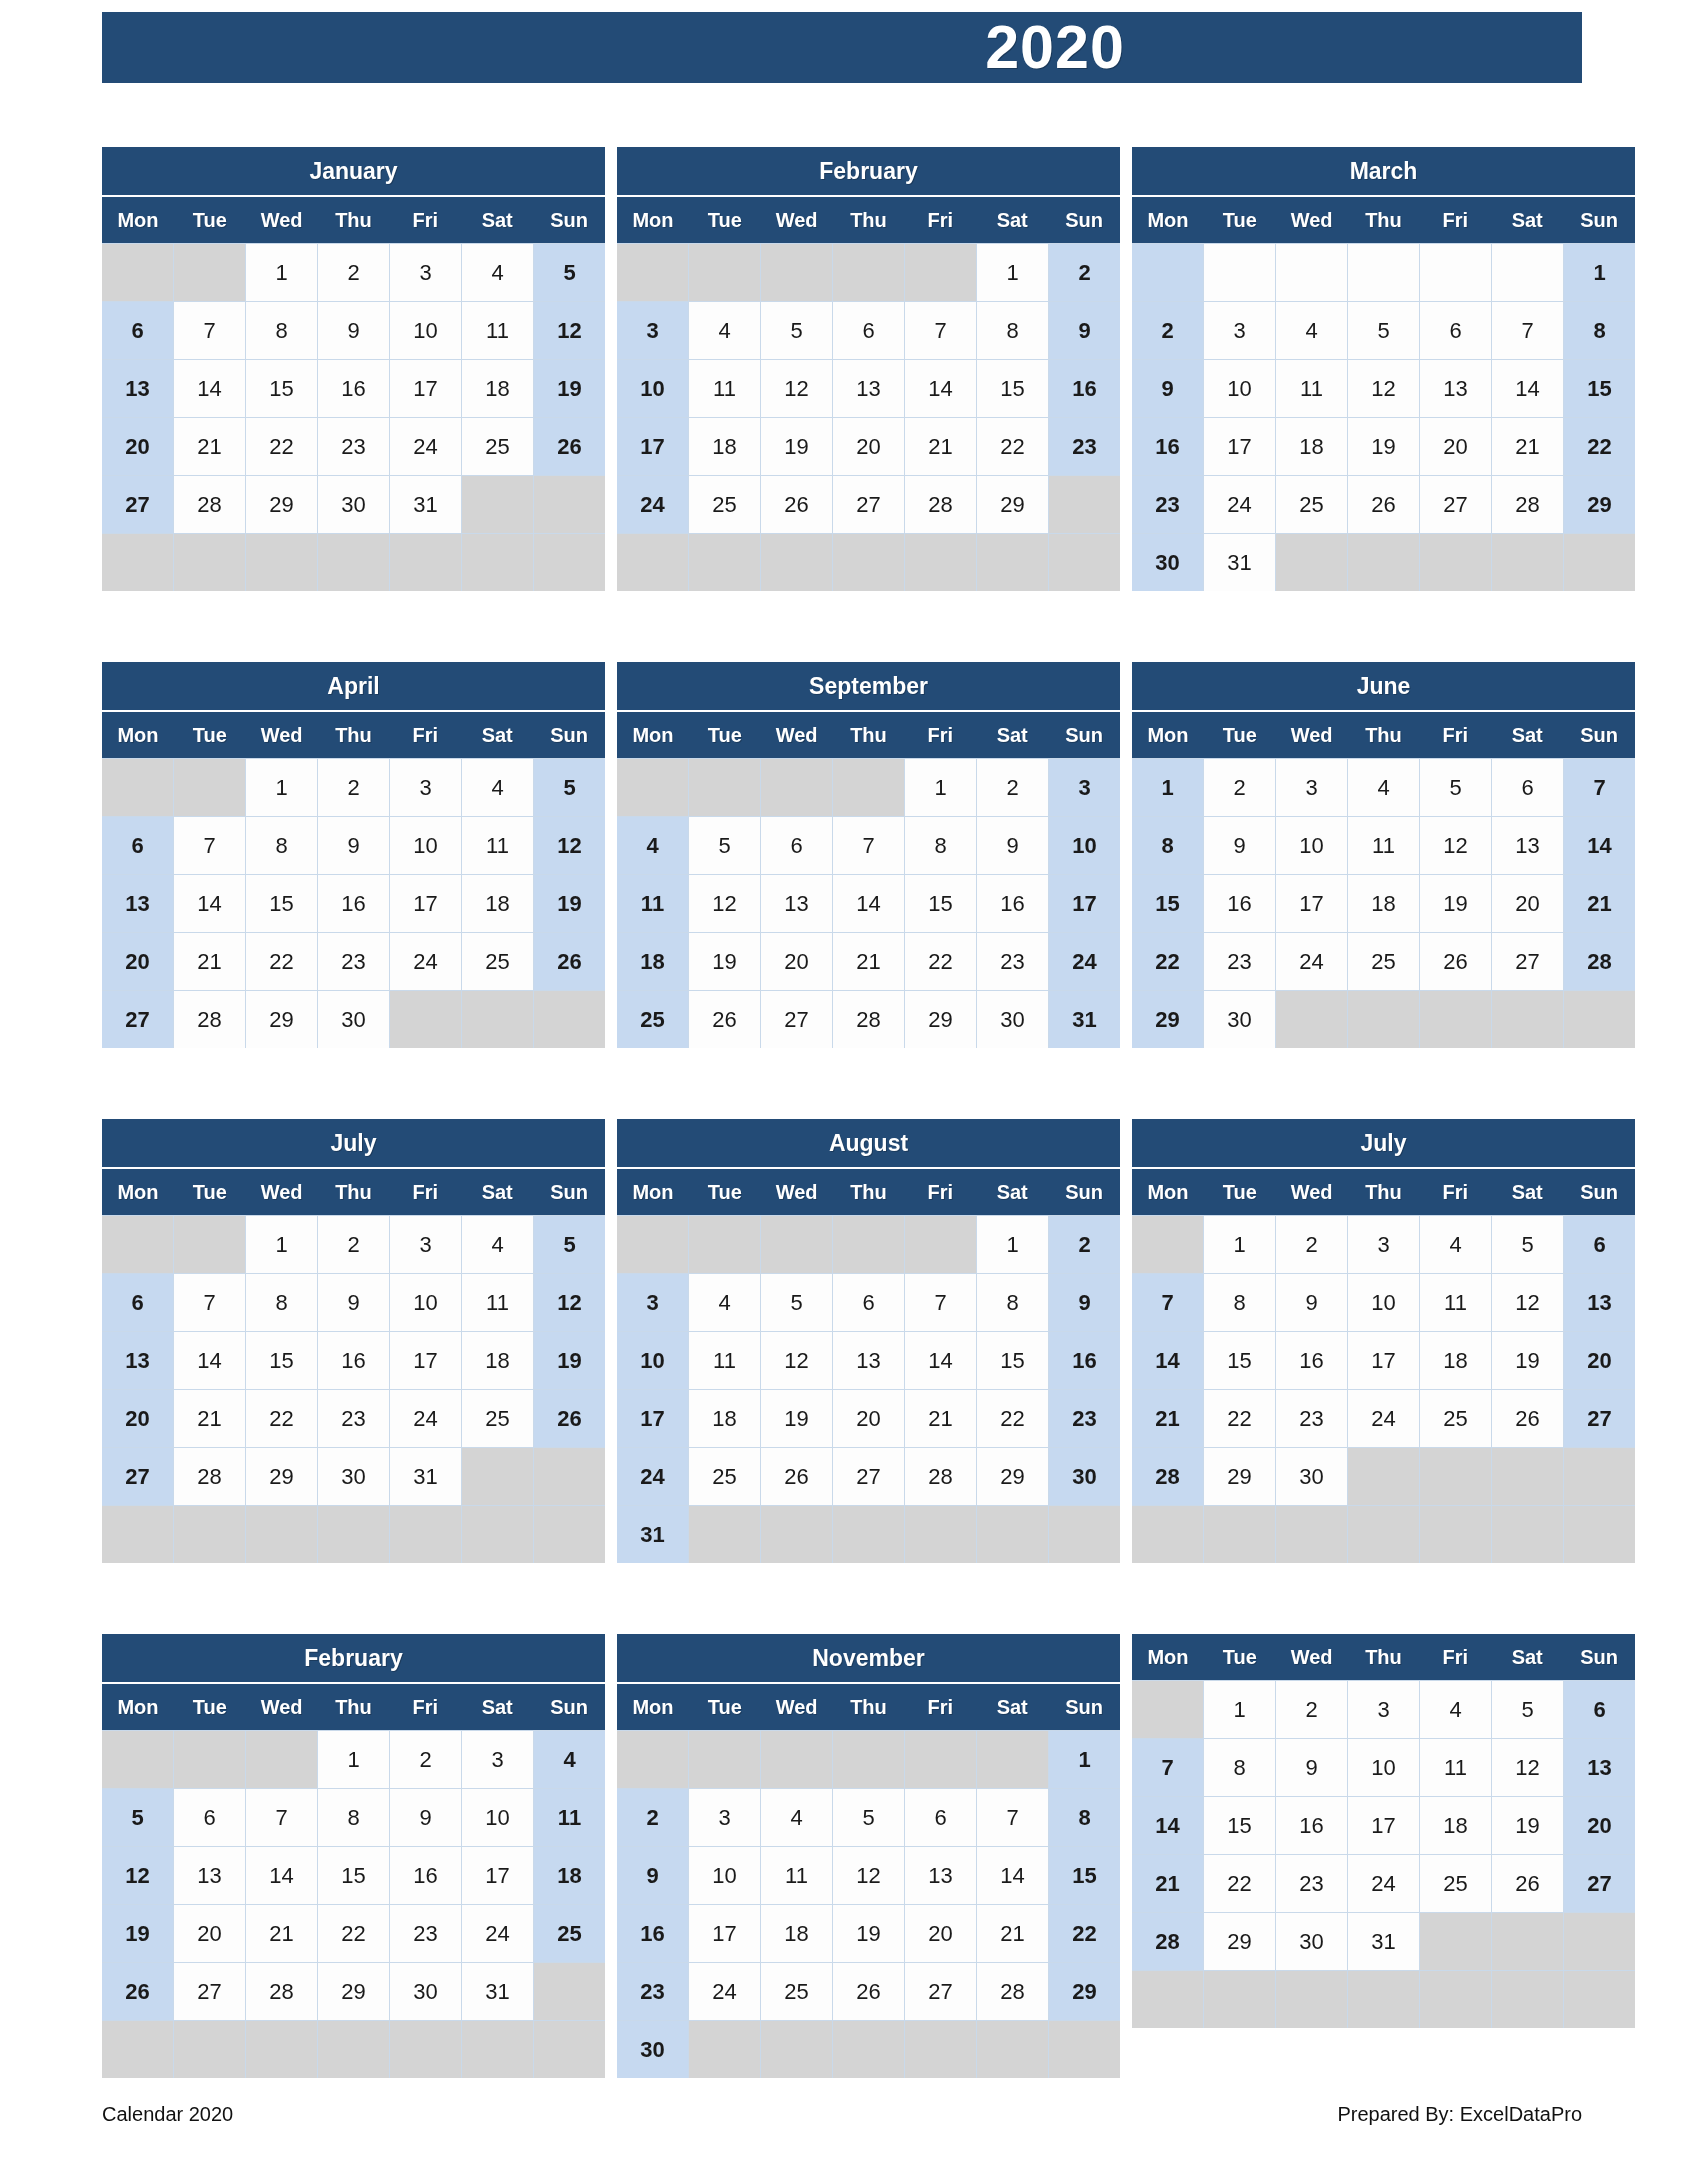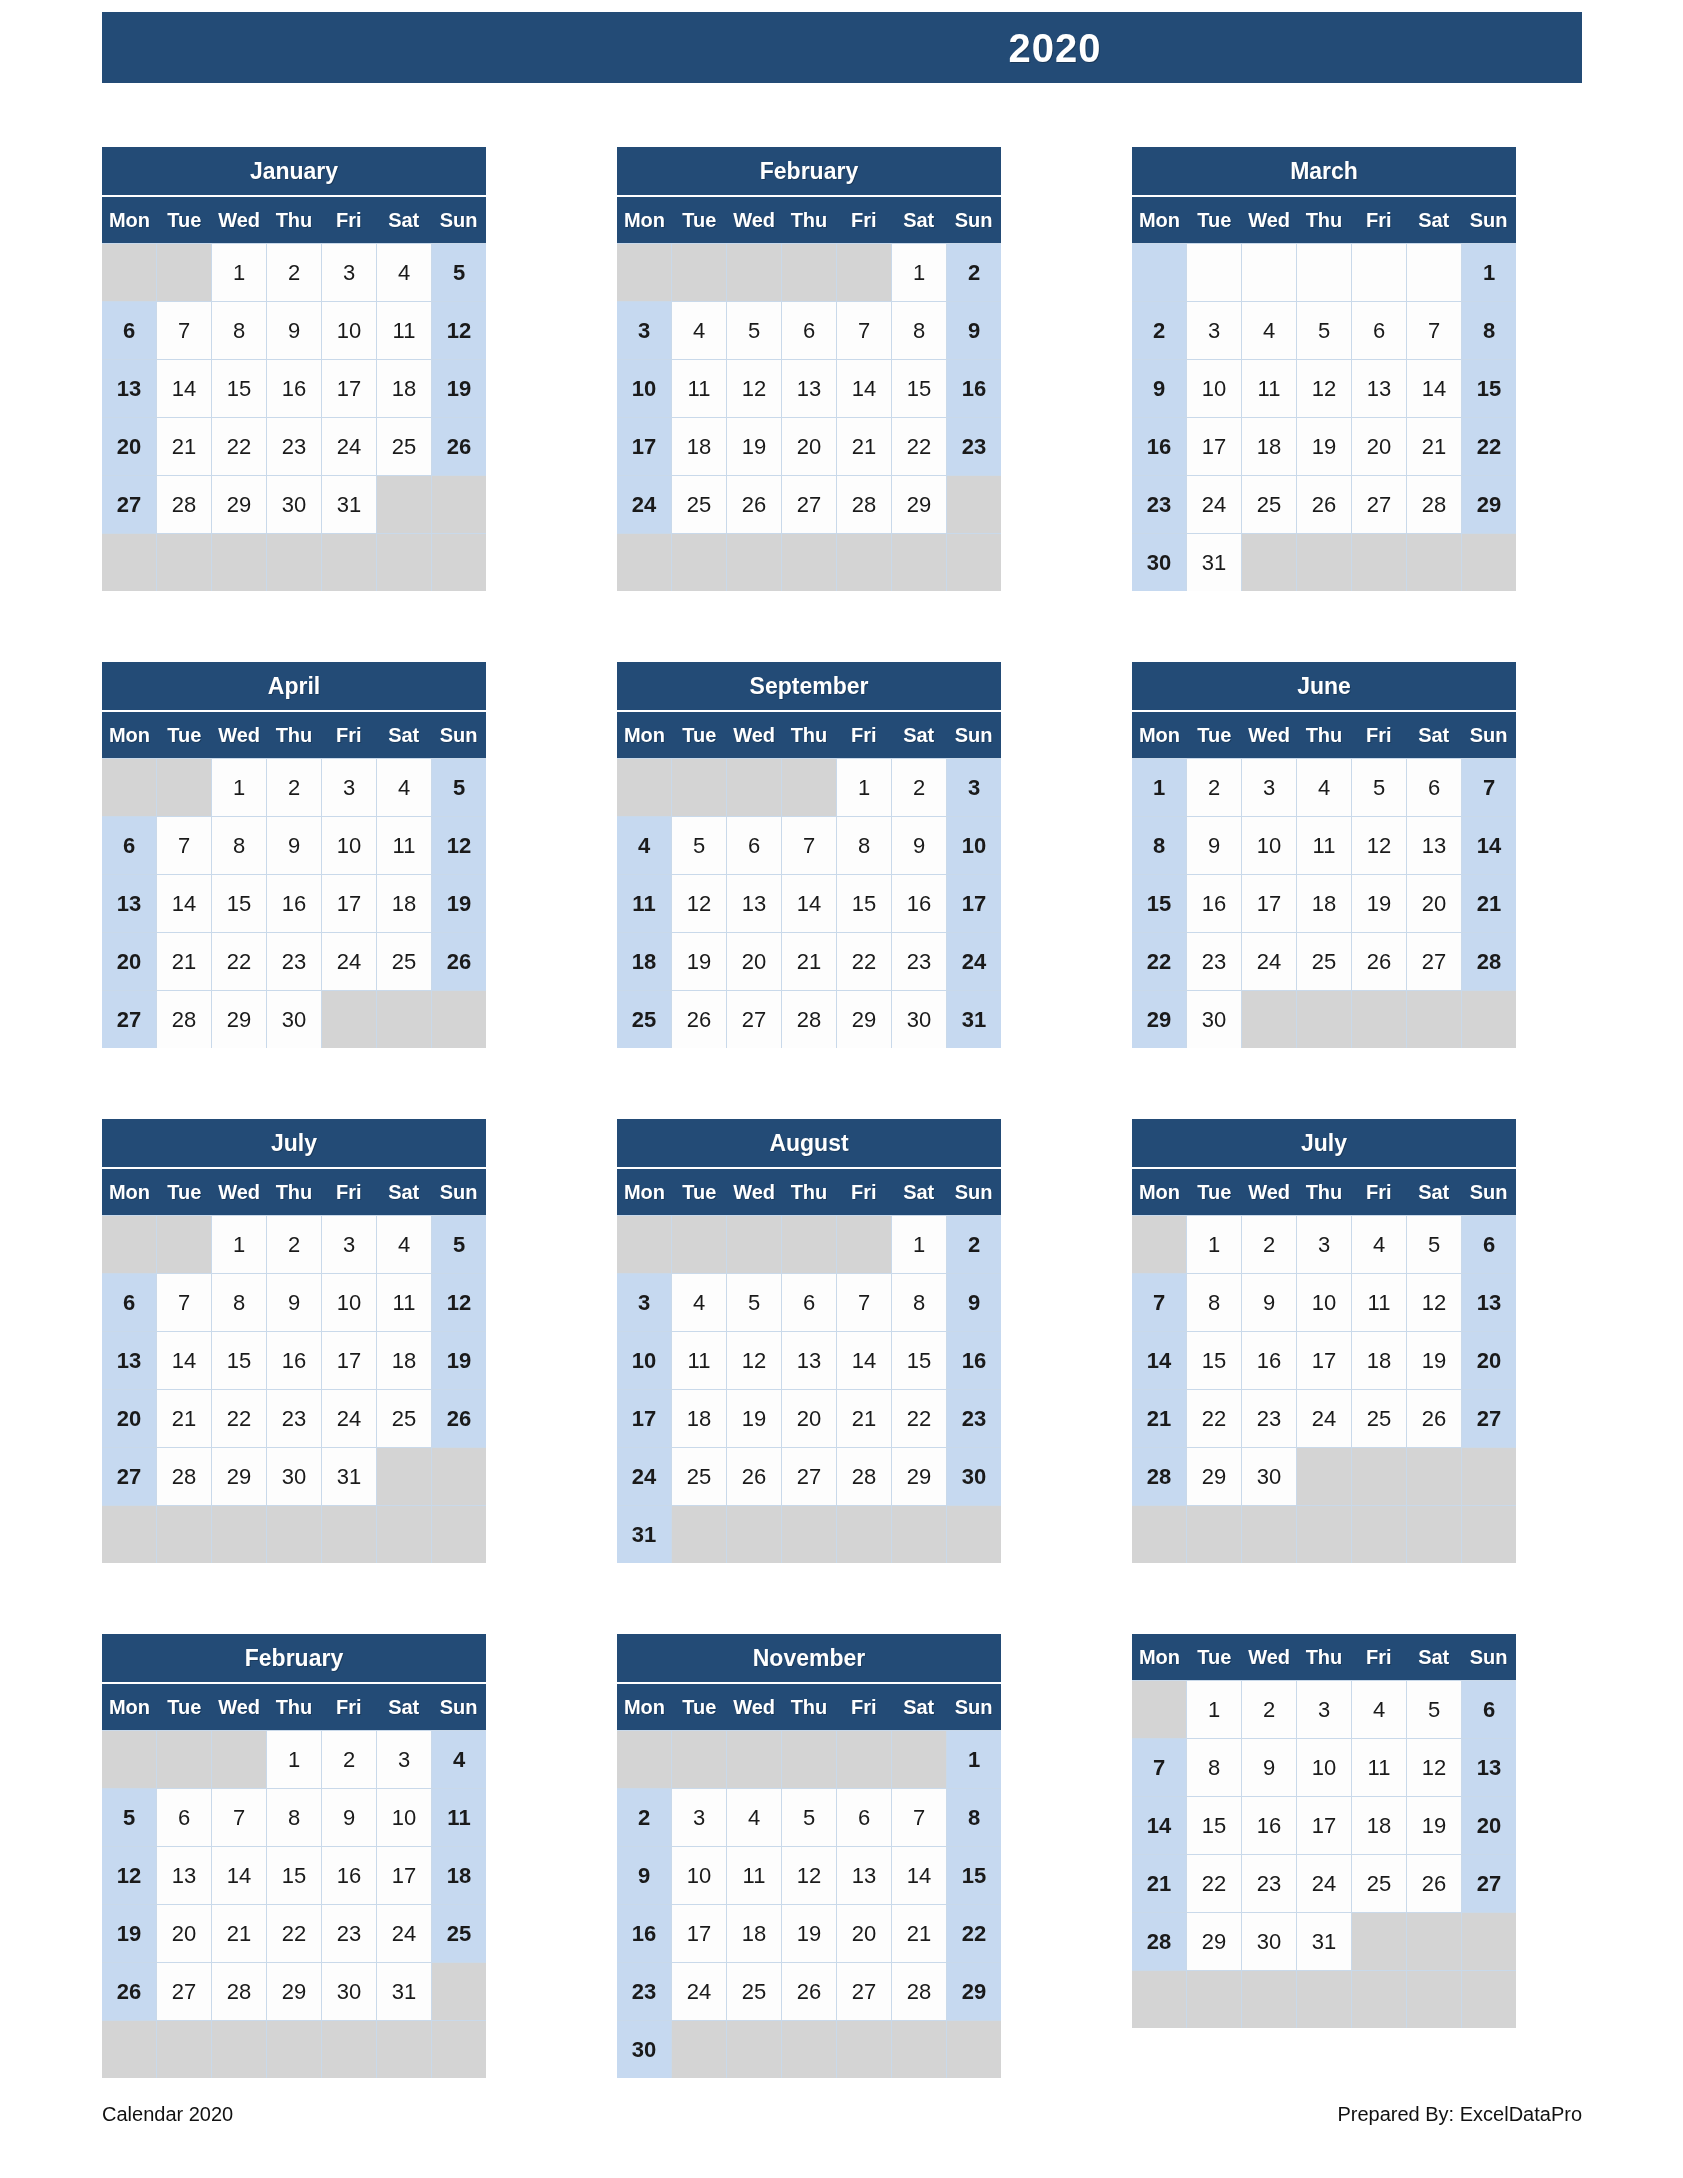--- a/index.html
+++ b/index.html
@@ -26,42 +26,42 @@
     top: 12px;
     width: 1480px;
     height: 71px;
     background: #234b76;
     display: flex;
     align-items: center;
     justify-content: center;
   }
   .title-text {
     color: #ffffff;
-    font-size: 40px;
+    font-size: 61px;
     font-weight: bold;
     letter-spacing: 1px;
     line-height: 1;
     padding-left: 426px;
     text-shadow: 1px 1px 0 rgba(0,0,0,0.25);
   }
 
   
   .months-grid {
     position: absolute;
     left: 102px;
     top: 147px;
     width: 1480px;
     display: grid;
     grid-template-columns: repeat(3, 448px);
     column-gap: 67px;
     row-gap: 71px;
   }
 
   .month-block {
-    width: 384px;
+    width: 503px;
   }
 
   .month-header {
     height: 50px;
     background: #234b76;
     color: #ffffff;
     font-size: 23px;
     font-weight: bold;
     display: flex;
     align-items: center;

